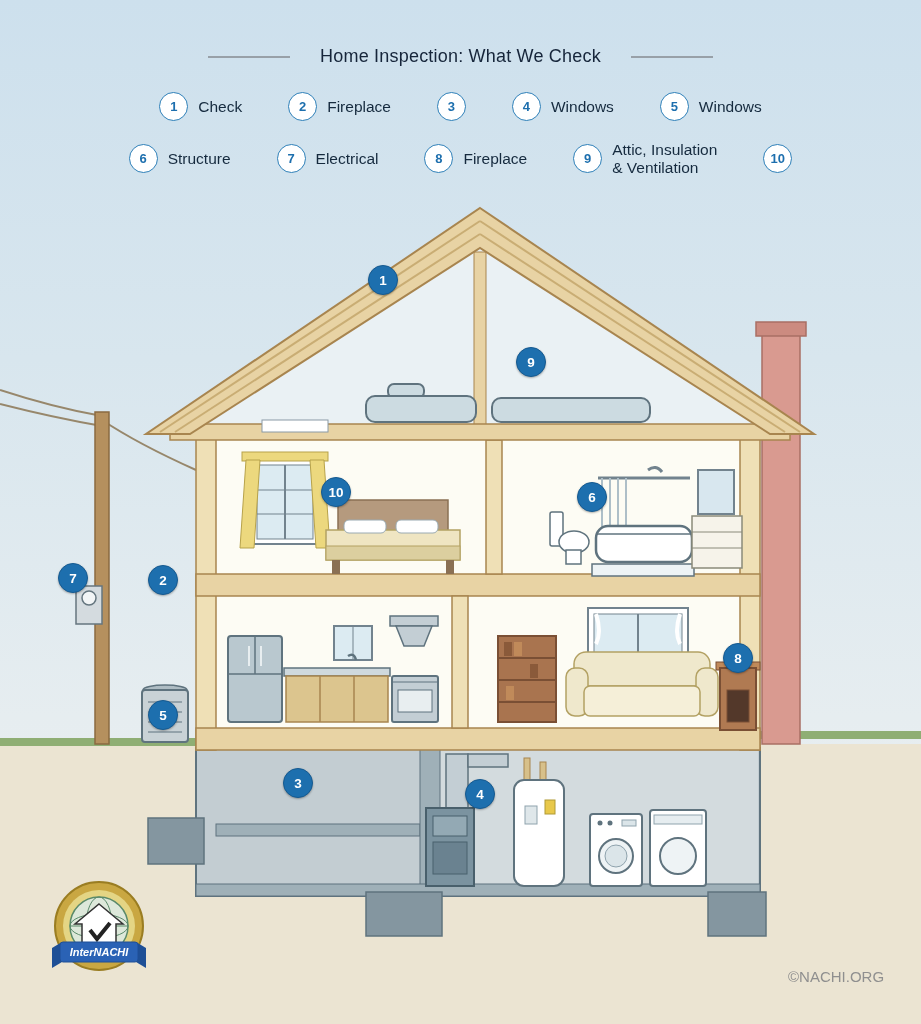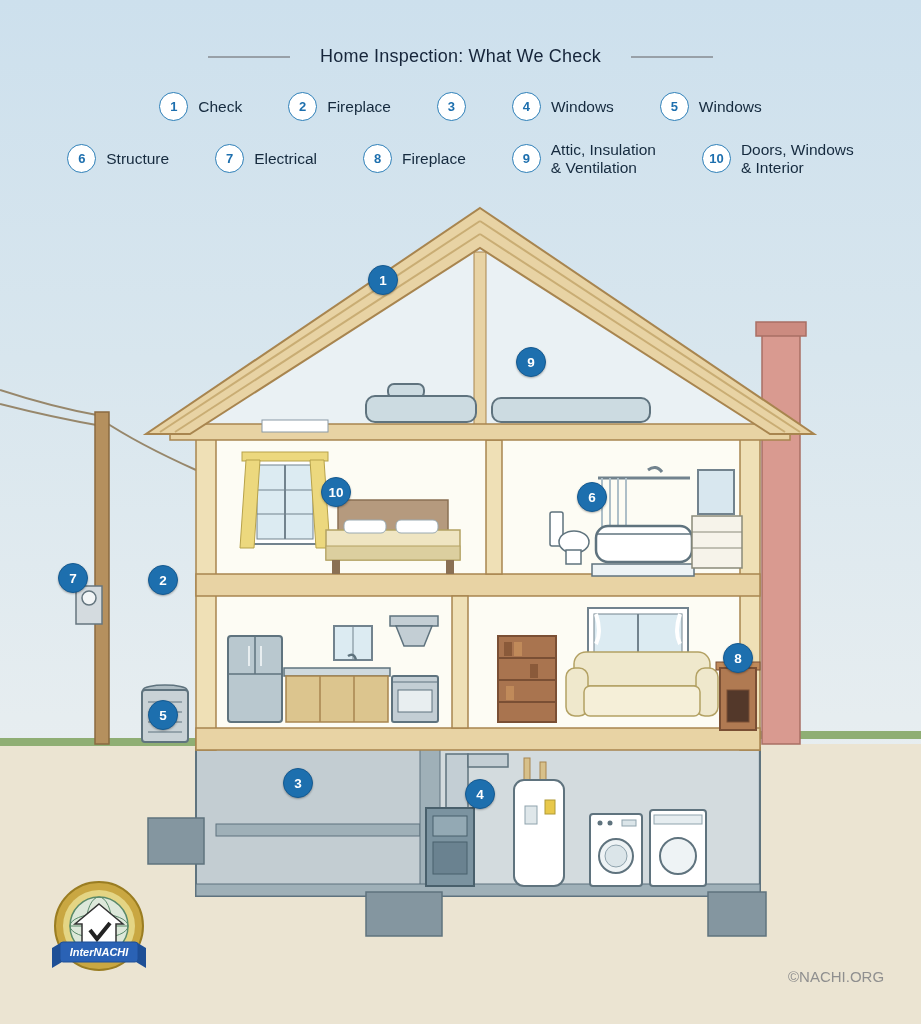--- a/index.html
+++ b/index.html
@@ -72,22 +72,20 @@
         <span class="lnum">8</span>
         <span class="llabel">Fireplace</span>
       </div>
       <div class="legend-item">
         <span class="lnum">9</span>
         <span class="llabel">Attic, Insulation
 &amp; Ventilation</span>
       </div>
       <div class="legend-item">
         <span class="lnum">10</span>
-        <span class="llabel">Doors, Windows
-&amp; Interior</span>
       </div>
     </div>
   </div>
 
   <svg class="house" viewBox="0 0 921 1024">
 
     <g>
       <rect x="0" y="744" width="921" height="280" fill="#ebe4d2"></rect>
       <rect x="0" y="738" width="196" height="8" fill="#8fae74"></rect>
       <rect x="758" y="731" width="163" height="8" fill="#8fae74"></rect>

